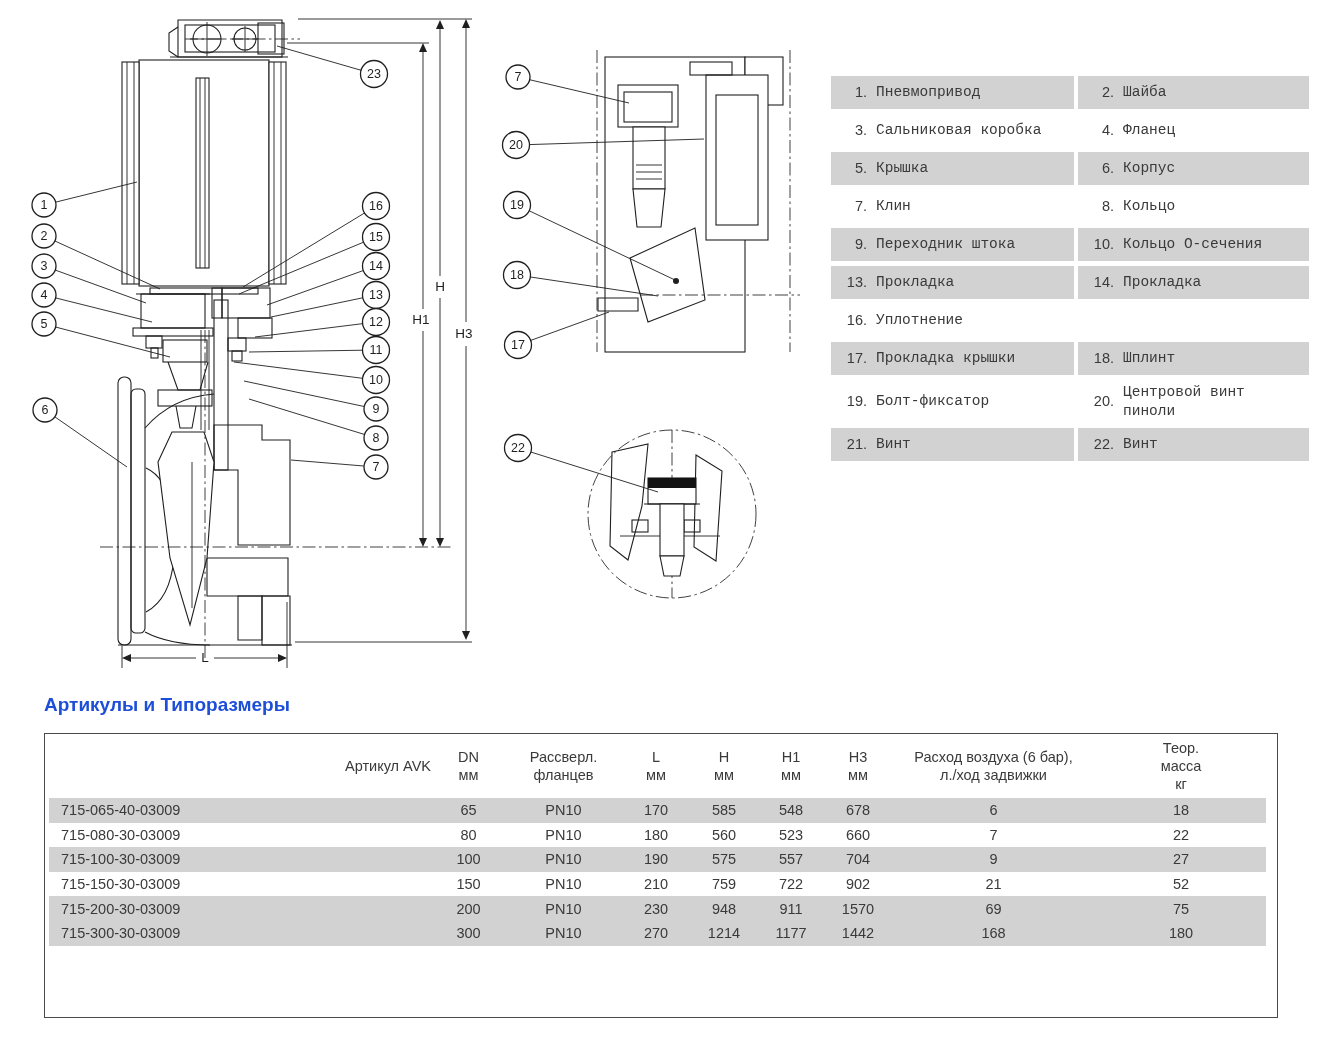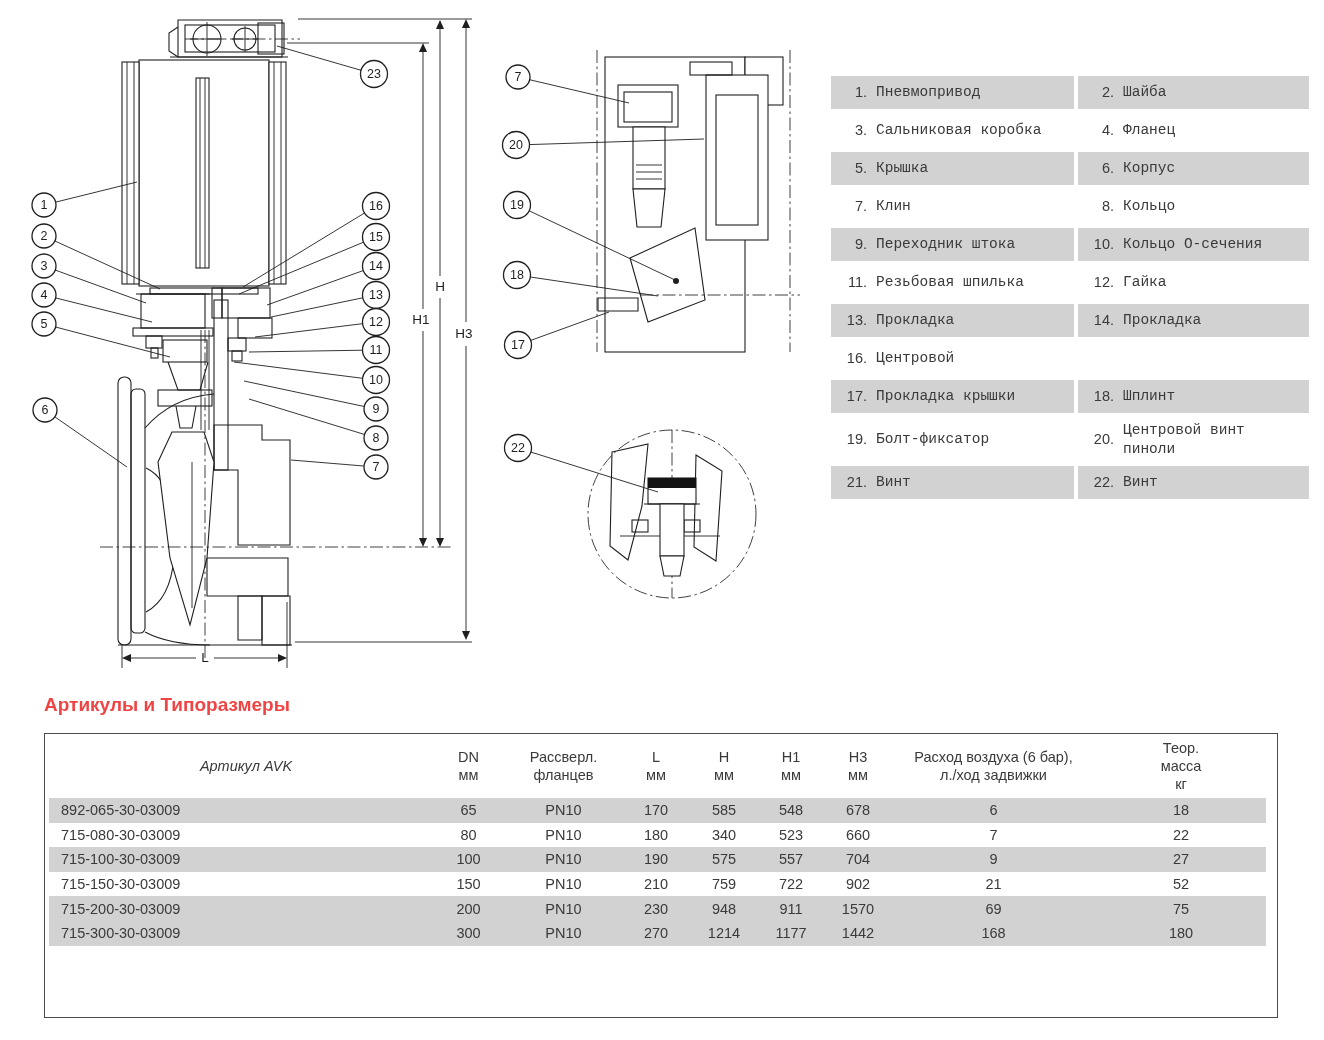--- a/index.html
+++ b/index.html
@@ -22,27 +22,27 @@
   .parts{position:absolute;left:831px;top:76px;width:478px;font-size:14.5px;line-height:1.28;}
   .prow{display:flex;gap:4px;margin-bottom:5px;}
   .pcell{display:flex;align-items:center;min-height:33px;box-sizing:border-box;padding:3px 4px 3px 0;}
   .pcell.pleft{width:243px;flex:none;}
   .pcell.pright{flex:1;}
   .pcell.shaded{background:#d2d2d2;}
   .pnum{flex:none;width:36px;text-align:right;margin-right:9px;}
   .plabel{white-space:pre-line;font-family:Liberation Mono, monospace;}
 
   
-  .size-title{position:absolute;left:44px;top:694px;font-size:19px;font-weight:bold;color:#ef4444;}
+  .size-title{position:absolute;left:44px;top:694px;font-size:19px;font-weight:bold;color:#1d4ed8;}
   .size-box{position:absolute;left:44px;top:733px;width:1234px;height:285px;
             border:1px solid #4a4a4a;box-sizing:border-box;padding-left:4px;background:#fff;}
   table.size{border-collapse:collapse;table-layout:fixed;width:1217px;font-size:14.5px;color:#3a3a3a;}
   table.size th{font-weight:normal;height:64px;vertical-align:middle;text-align:center;
                 padding:0;line-height:1.25;white-space:pre-line;}
-  table.size th.article{text-align:center;padding-left:12px;font-style:italic;}
+  table.size th.article{text-align:right;padding-left:12px;}
   table.size td{height:24.6px;text-align:center;padding:0;}
   table.size td.article{text-align:left;padding-left:12px;}
   table.size tr.shaded td{background:#d2d2d2;}
 </style>
 </head>
 <body>
 
 <div class="page">
 
   <svg id="drawing" width="830" height="690" viewBox="0 0 830 690">
@@ -348,43 +348,33 @@
         <div class="pcell pleft shaded">
           <span class="pnum">9.</span>
           <span class="plabel">Переходник штока</span>
         </div>
         <div class="pcell pright shaded">
           <span class="pnum">10.</span>
           <span class="plabel">Кольцо О-сечения</span>
         </div>
       </div>
       <div class="prow">
-        <div class="pcell pleft">
-          <span class="pnum">11.</span>
-          <span class="plabel">Резьбовая шпилька</span>
-        </div>
-        <div class="pcell pright">
-          <span class="pnum">12.</span>
-          <span class="plabel">Гайка</span>
-        </div>
-      </div>
-      <div class="prow">
         <div class="pcell pleft shaded">
           <span class="pnum">13.</span>
           <span class="plabel">Прокладка</span>
         </div>
         <div class="pcell pright shaded">
           <span class="pnum">14.</span>
           <span class="plabel">Прокладка</span>
         </div>
       </div>
       <div class="prow">
         <div class="pcell pright">
           <span class="pnum">16.</span>
-          <span class="plabel">Центровой</span>
+          <span class="plabel">Уплотнение</span>
         </div>
       </div>
       <div class="prow">
         <div class="pcell pleft shaded">
           <span class="pnum">17.</span>
           <span class="plabel">Прокладка крышки</span>
         </div>
         <div class="pcell pright shaded">
           <span class="pnum">18.</span>
           <span class="plabel">Шплинт</span>
@@ -444,36 +434,36 @@
 мм</th>
             <th>Расход воздуха (6 бар),
 л./ход задвижки</th>
             <th>Теор.
 масса
 кг</th>
           </tr>
         </thead>
       <tbody id="size-body">
           <tr class="shaded">
-            <td class="article">892-065-30-03009</td>
+            <td class="article">715-065-40-03009</td>
             <td>65</td>
             <td>PN10</td>
             <td>170</td>
             <td>585</td>
             <td>548</td>
             <td>678</td>
             <td>6</td>
             <td>18</td>
           </tr>
           <tr>
             <td class="article">715-080-30-03009</td>
             <td>80</td>
             <td>PN10</td>
             <td>180</td>
-            <td>340</td>
+            <td>560</td>
             <td>523</td>
             <td>660</td>
             <td>7</td>
             <td>22</td>
           </tr>
           <tr class="shaded">
             <td class="article">715-100-30-03009</td>
             <td>100</td>
             <td>PN10</td>
             <td>190</td>

